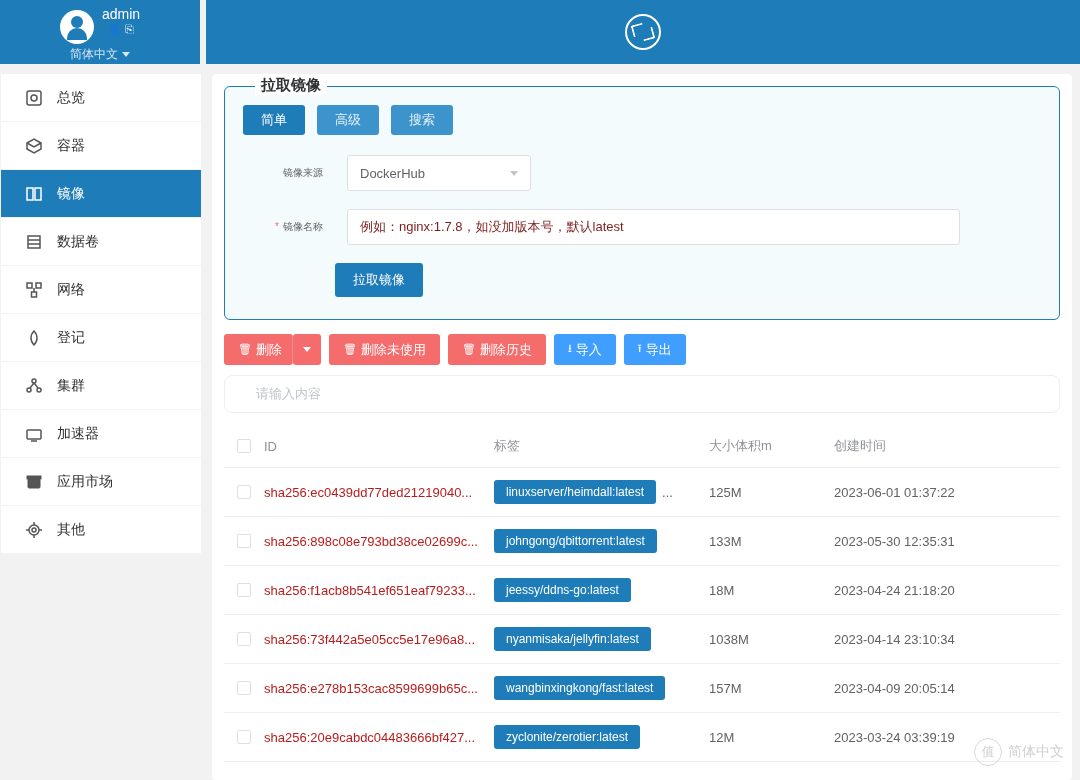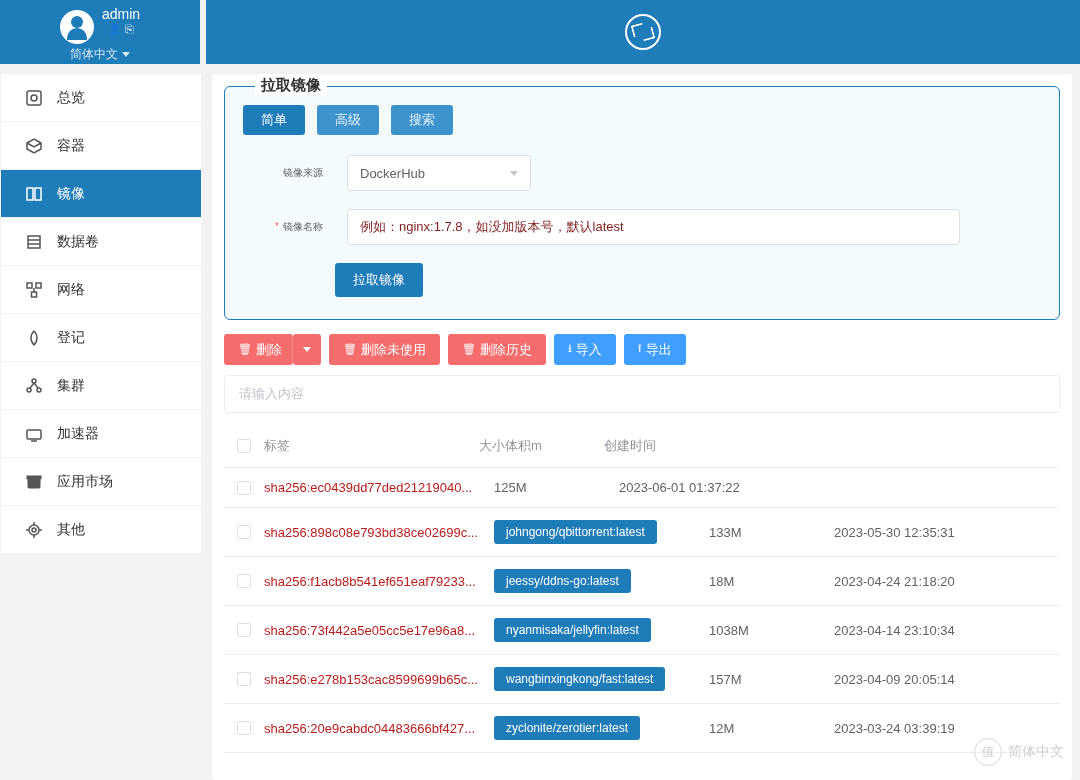--- a/index.html
+++ b/index.html
@@ -37,21 +37,21 @@
 .select { width: 184px; justify-content: space-between; cursor: pointer; }
 .select .chev { width: 0; height: 0; border-left: 4px solid transparent; border-right: 4px solid transparent; border-top: 5px solid #c0c4cc; }
 .txt-input { width: 613px; color: #7f1d1d; }
 .btn-primary { display: inline-block; padding: 8px 18px; background: #1e7cb9; color: #fff; font-size: 13px; border-radius: 3px; margin-left: 92px; cursor: pointer; }
 .actions-row { display: flex; gap: 8px; margin: 14px 0 10px; }
 .btn { padding: 6px 14px; color: #fff; font-size: 13px; border-radius: 3px; cursor: pointer; display: flex; align-items: center; gap: 4px; }
 .btn-danger { background: #f56c6c; }
 .btn-danger.split { padding-right: 10px; border-right: 1px solid #f78989; }
 .btn-danger.split-arrow { padding: 6px 10px; }
 .btn-blue { background: #409eff; }
-.search-input { width: 100%; height: 38px; border: 1px solid #ebeef5; border-radius: 3px; padding: 0 14px; font-size: 13px; color: #c0c4cc; display: flex; align-items: center; cursor: text; }
+.search-input { width: 100%; height: 38px; border: 1px solid #ebeef5; border-radius: 8px; padding: 0 31px; font-size: 13px; color: #c0c4cc; display: flex; align-items: center; cursor: text; }
 .table { margin-top: 12px; }
 .tr { display: flex; align-items: center; border-bottom: 1px solid #ebeef5; padding: 12px 0; font-size: 13px; }
 .th { color: #909399; font-weight: 500; }
 .td-check { width: 40px; display: flex; justify-content: center; }
 .checkbox { width: 14px; height: 14px; border: 1px solid #dcdfe6; border-radius: 2px; background: #fff; cursor: pointer; }
 .td-id { width: 230px; color: #b91c1c; padding-right: 10px; overflow: hidden; text-overflow: ellipsis; white-space: nowrap; cursor: pointer; }
 .th .td-id-h { width: 230px; color: #909399; }
 .td-tags { width: 215px; display: flex; align-items: center; gap: 6px; }
 .tag { background: #1e7cb9; color: #fff; padding: 5px 12px; border-radius: 3px; font-size: 12px; }
 .ellips { color: #606266; font-size: 13px; }
@@ -235,30 +235,35 @@
       </div>
   </div>
 
   <div class="search-input">请输入内容</div>
 
   <div class="table">
     <div class="tr th">
       <div class="td-check">
           <div class="checkbox"></div>
         </div>
+      <div class="td-id-h" style="width:230px;">ID</div>
       <div class="td-tags">标签</div>
       <div class="td-size">大小体积m</div>
       <div class="td-time">创建时间</div>
     </div>
     <div id="table-body">
         <div class="tr">
           <div class="td-check">
             <div class="checkbox"></div>
           </div>
           <div class="td-id">sha256:ec0439dd77ded21219040...</div>
+          <div class="td-tags">
+            <span class="tag">linuxserver/heimdall:latest</span>
+            <span class="ellips">...</span>
+          </div>
           <div class="td-size">125M</div>
           <div class="td-time">2023-06-01 01:37:22</div>
         </div>
         <div class="tr">
           <div class="td-check">
             <div class="checkbox"></div>
           </div>
           <div class="td-id">sha256:898c08e793bd38ce02699c...</div>
           <div class="td-tags">
             <span class="tag">johngong/qbittorrent:latest</span>

